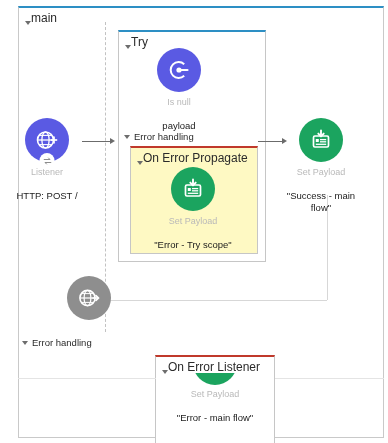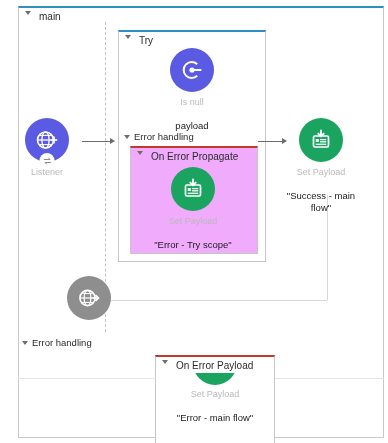--- a/index.html
+++ b/index.html
@@ -6,22 +6,22 @@
   body{
     width:388px;height:443px;overflow:hidden;position:relative;
     font-family:"Liberation Sans","DejaVu Sans",sans-serif;
     -webkit-font-smoothing:antialiased;
   }
   #canvas{position:absolute;left:0;top:0;width:388px;height:443px;background:#fff;}
 
   
   .scope{position:absolute;background:#ffffff;box-sizing:border-box;}
   .scope > .scope-hdr{
-    font-size:10px;color:#2b2b2b;white-space:nowrap;
-    padding:3px 0 0 6px;display:flex;align-items:flex-start;gap:8px;
+    font-size:12px;color:#2b2b2b;white-space:nowrap;
+    padding:3px 0 0 6px;display:flex;align-items:flex-end;gap:0;
   }
   .caret{
     width:0;height:0;border-left:3.5px solid transparent;border-right:3.5px solid transparent;
     border-top:4.5px solid #6d6d6d;display:inline-block;flex:none;
   }
 
   
   #scope-main{
     left:18px;top:6px;width:366px;height:432px;
     border:1px solid #c9c9c9;border-top:2px solid #2d8fc4;
@@ -35,21 +35,21 @@
   }
   
   #try-errhdr{
     position:absolute;left:124px;top:131px;width:130px;
     font-size:9.5px;color:#2b2b2b;display:flex;align-items:center;gap:4px;
   }
   
   #scope-oep{
     left:130px;top:146px;width:128px;height:108px;
     border:1px solid #c6c6c6;border-top:2px solid #c0392b;
-    background:#f0abfc;
+    background:#fef9c3;
   }
   
   #main-errhdr{
     position:absolute;left:22px;top:337px;width:160px;
     font-size:9.5px;color:#2b2b2b;display:flex;align-items:center;gap:4px;
   }
   
   #scope-oec{
     left:155px;top:355px;width:120px;height:95px;
     border:1px solid #c6c6c6;border-top:2px solid #c0392b;
@@ -69,21 +69,21 @@
   
   .badge{
     position:absolute;left:50%;bottom:-5px;transform:translateX(-50%);
     width:13px;height:13px;border-radius:50%;background:#fff;
     display:flex;align-items:center;justify-content:center;
     box-shadow:0 0 0 1px #ffffff;
   }
 
   
   #node-listener{left:4px;top:118px;}
-  #node-isnull{left:149px;top:48px;}
+  #node-isnull{left:136px;top:48px;}
   #node-setpayload-try{left:150px;top:167px;}
   #node-setpayload-success{left:278px;top:118px;}
   #node-response{left:46px;top:276px;}
   #node-setpayload-err{left:172px;top:373px;width:86px;}
 
   
   .conn{position:absolute;background:#6b6b6b;}
   .conn.light{background:#d7d7d7;}
   .h{height:1px;}
   .v{width:1px;}
@@ -136,21 +136,21 @@
   </div>
 
   <div id="main-errhdr">
     <span class="caret"></span>
     <span>Error handling</span>
   </div>
 
   <div class="scope" id="scope-oec">
     <div class="scope-hdr">
       <span class="caret"></span>
-      <span>On Error Payload</span>
+      <span>On Error Listener</span>
     </div>
   </div>
 
   <div class="rule" style="left:18px;top:378px;width:138px;"></div>
   <div class="rule" style="left:275px;top:378px;width:109px;"></div>
 
   <div class="conn h" style="left:82px;top:141px;width:28px;"></div>
   <div class="arrow-r" style="left:110px;top:137.5px;"></div>
 
   <div class="conn h" style="left:258px;top:141px;width:24px;"></div>
@@ -172,20 +172,21 @@
         <line x1="15.8" y1="12" x2="22.2" y2="12" stroke="#ffffff" stroke-width="1.7"></line>
       </svg>
       <span class="badge">
         <svg width="10" height="10" viewBox="0 0 12 12" aria-hidden="true">
           <path d="M2 4.2h7l-1.8-1.8" fill="none" stroke="#8d8d8d" stroke-width="1.2" stroke-linecap="round" stroke-linejoin="round"></path>
           <path d="M10 7.8H3l1.8 1.8" fill="none" stroke="#8d8d8d" stroke-width="1.2" stroke-linecap="round" stroke-linejoin="round"></path>
         </svg>
       </span>
     </div>
     <div class="n-type">Listener</div>
+    <div class="n-label">HTTP: POST /</div>
   </div>
 
   <div class="node" id="node-isnull">
     <div class="bubble" style="background:#5a5ae3;">
       <svg width="26" height="26" viewBox="0 0 26 26" aria-hidden="true">
         <path d="M18.2 7.2A8 8 0 1 0 18.2 18.8" fill="none" stroke="#ffffff" stroke-width="2"></path>
         <circle cx="13" cy="13" r="2.6" fill="#ffffff"></circle>
         <line x1="13" y1="13" x2="21.5" y2="13" stroke="#ffffff" stroke-width="2.2" stroke-linecap="round"></line>
       </svg>
     </div>

